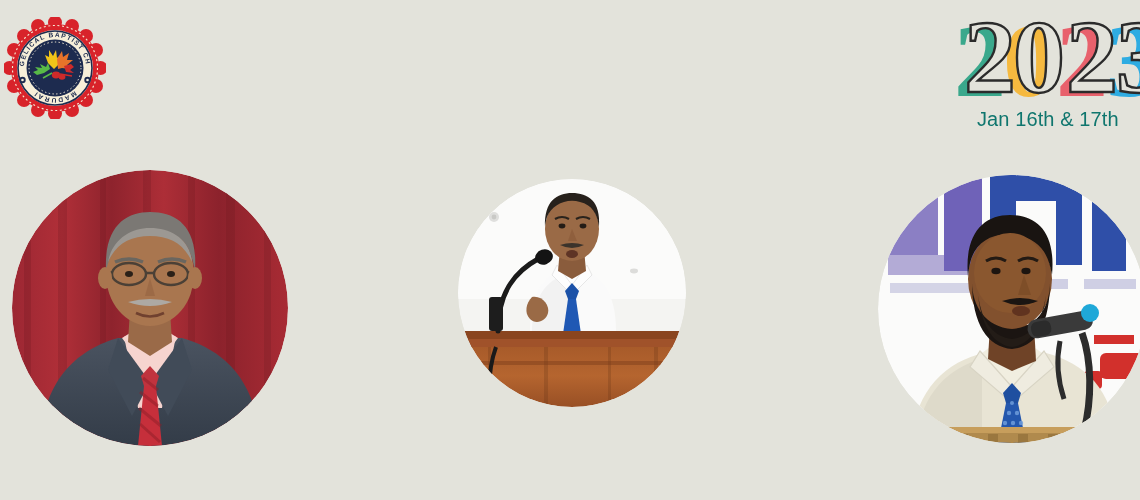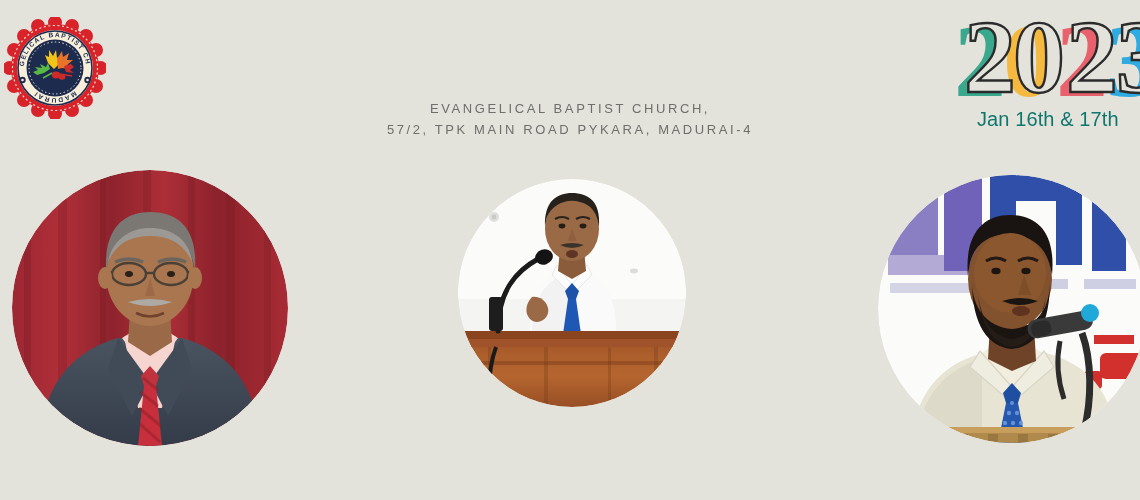--- a/index.html
+++ b/index.html
@@ -157,24 +157,20 @@
         <path d="M60 49 L67 47 L70 50 L66 53 L70 56 L62 55 Z" fill="#cf2a2a"></path>
         <ellipse cx="52" cy="58" rx="4.2" ry="3.4" fill="#cf2a2a"></ellipse>
         <ellipse cx="58" cy="60" rx="3.4" ry="2.8" fill="#cf2a2a"></ellipse>
         <path d="M56 57 L68 59" stroke="#cf2a2a" stroke-width="1.6" fill="none"></path>
         <path d="M48 56 L39 61" stroke="#58b947" stroke-width="1.6" fill="none"></path>
       </g>
     </svg>
   </div>
 
 
-  <div class="addr-block">
-    <div class="addr-line">EVANGELICAL BAPTIST CHURCH,</div>
-    <div class="addr-line">57/2, TPK MAIN ROAD PYKARA, MADURAI-4</div>
-  </div>
 
   <div class="year">
     <svg width="200" height="92" viewBox="0 0 200 92" xmlns="http://www.w3.org/2000/svg">
       <g font-family="'Liberation Serif', serif" font-size="104" font-weight="bold">
         <text x="-1" y="82" fill="#3aa88c">2</text>
         <text x="48" y="82" fill="#f5b93f">0</text>
         <text x="101" y="82" fill="#e8616c">2</text>
         <text x="151" y="82" fill="#2eace2">3</text>
 
         <text x="9" y="78" fill="#e3e3db" stroke="#2b2b2b" stroke-width="2.4">2</text>

